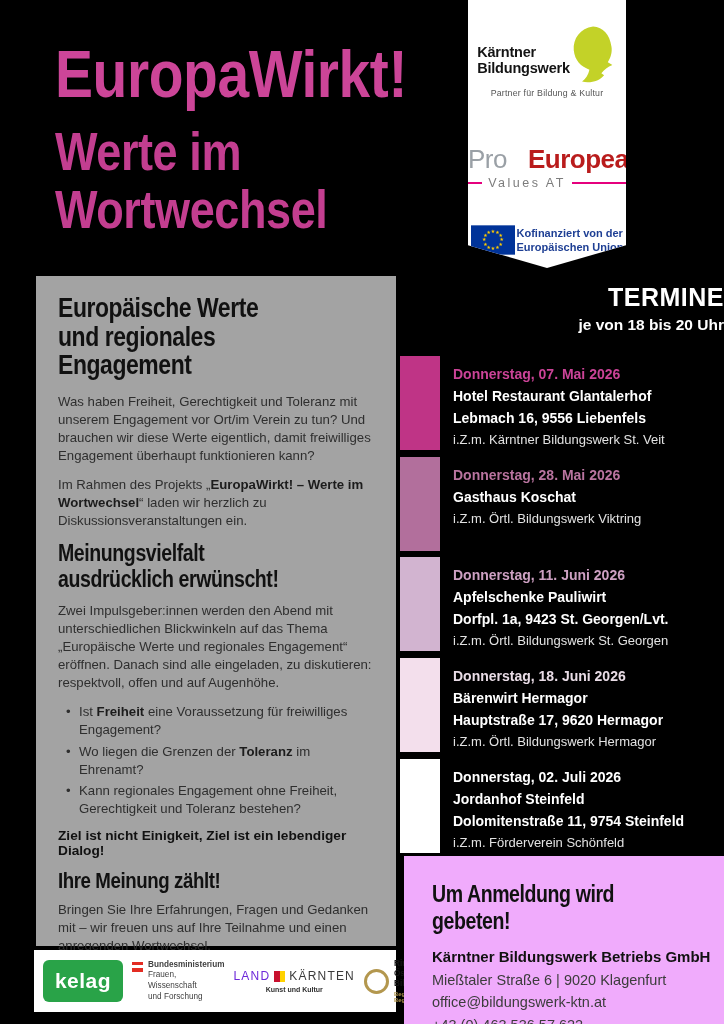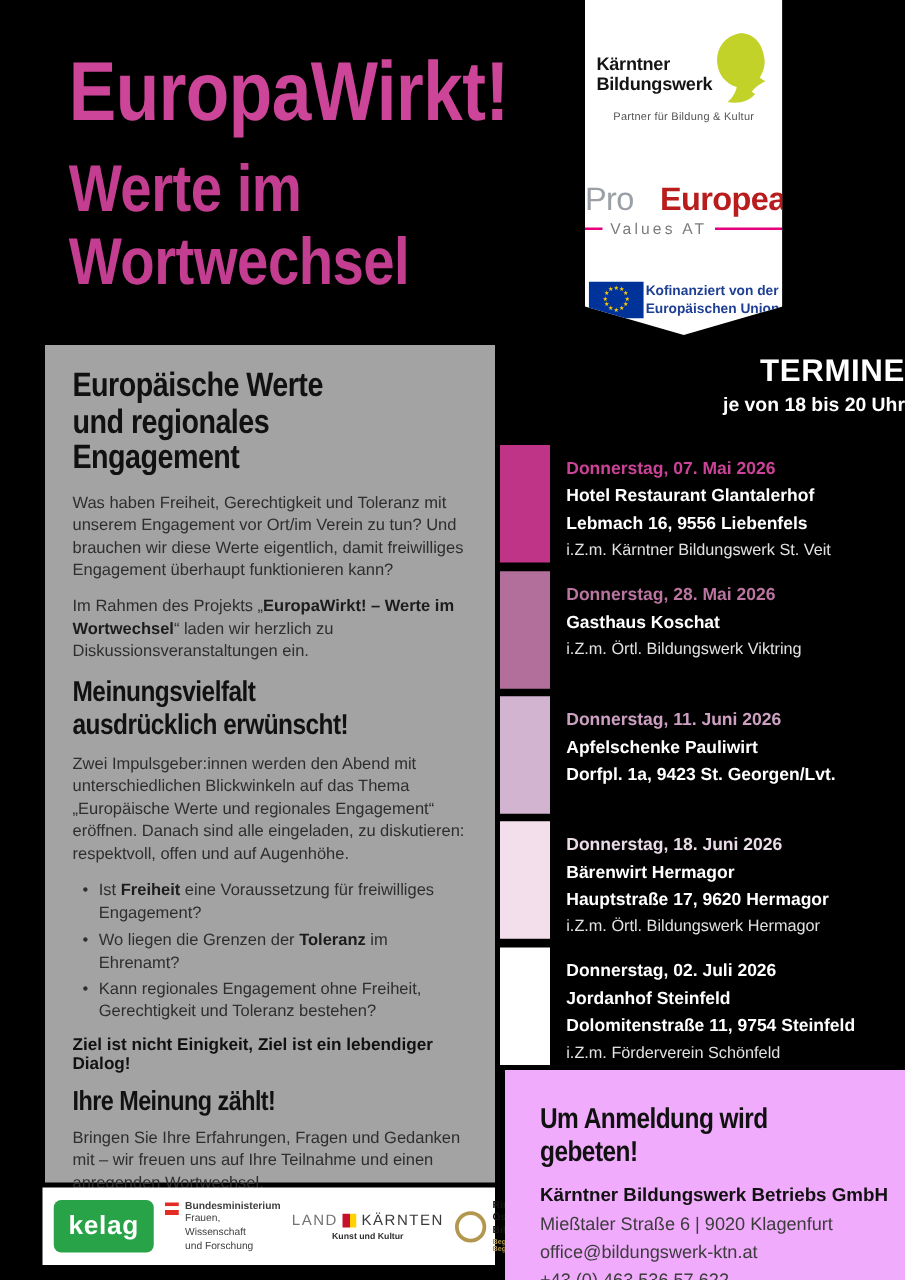--- a/index.html
+++ b/index.html
@@ -69,21 +69,21 @@
   }
   .kelag { width:80px; height:42px; border-radius:6px; display:flex; align-items:center; justify-content:center;
            color:#fff; font-weight:700; font-size:21px; letter-spacing:0.5px; flex:none; }
   .ministry { display:flex; gap:5px; align-items:flex-start; }
   .flag-at { width:11px; height:10px; margin-top:2px; flex:none; display:flex; flex-direction:column; }
   .flag-at span { flex:1; }
   .ministry-text { font-size:8.2px; line-height:1.3; color:#3f3f3f; }
   .ministry-text .l1 { font-weight:700; }
   .land { display:flex; flex-direction:column; align-items:center; }
   .land-row { display:flex; align-items:center; gap:4px; }
-  .land-w1 { font-size:12px; letter-spacing:1.2px; color:#737373; }
+  .land-w1 { font-size:12px; letter-spacing:1.2px; color:#6d28d9; }
   .land-w2 { font-size:12px; letter-spacing:1.2px; color:#3a3a3a; font-weight:500; }
   .land-flag { width:11px; height:11px; display:flex; }
   .land-flag span { flex:1; }
   .land-sub { font-size:7px; font-weight:700; color:#2f2f2f; margin-top:3px; }
   .ring { display:flex; align-items:center; gap:5px; }
   .ring-circle { width:25px; height:25px; border-radius:50%; border:3.5px solid #b3974e; flex:none; }
   .ring-name { font-size:8.2px; font-weight:800; line-height:1.25; color:#151515; }
   .ring-sub { font-size:5.8px; font-weight:700; margin-top:2px; }
   
   .contact-box { position:absolute; left:404px; top:856px; width:320px; height:168px; background:#f0abfc; padding:25px 0 0 28px; }
@@ -197,20 +197,21 @@
         <div class="event-venue">Gasthaus Koschat</div>
         <div class="event-partner">i.Z.m. Örtl. Bildungswerk Viktring</div>
       </div>
     </div>
     <div class="event">
       <div class="swatch" style="background: rgb(210, 180, 208);"></div>
       <div class="event-text">
         <div class="event-date" style="color: rgb(205, 160, 194);">Donnerstag, 11. Juni 2026</div>
         <div class="event-venue">Apfelschenke Pauliwirt</div>
         <div class="event-address">Dorfpl. 1a, 9423 St. Georgen/Lvt.</div>
+        <div class="event-partner">i.Z.m. Örtl. Bildungswerk St. Georgen</div>
       </div>
     </div>
     <div class="event">
       <div class="swatch" style="background: rgb(243, 223, 236);"></div>
       <div class="event-text">
         <div class="event-date" style="color: rgb(233, 220, 230);">Donnerstag, 18. Juni 2026</div>
         <div class="event-venue">Bärenwirt Hermagor</div>
         <div class="event-address">Hauptstraße 17, 9620 Hermagor</div>
         <div class="event-partner">i.Z.m. Örtl. Bildungswerk Hermagor</div>
       </div>

